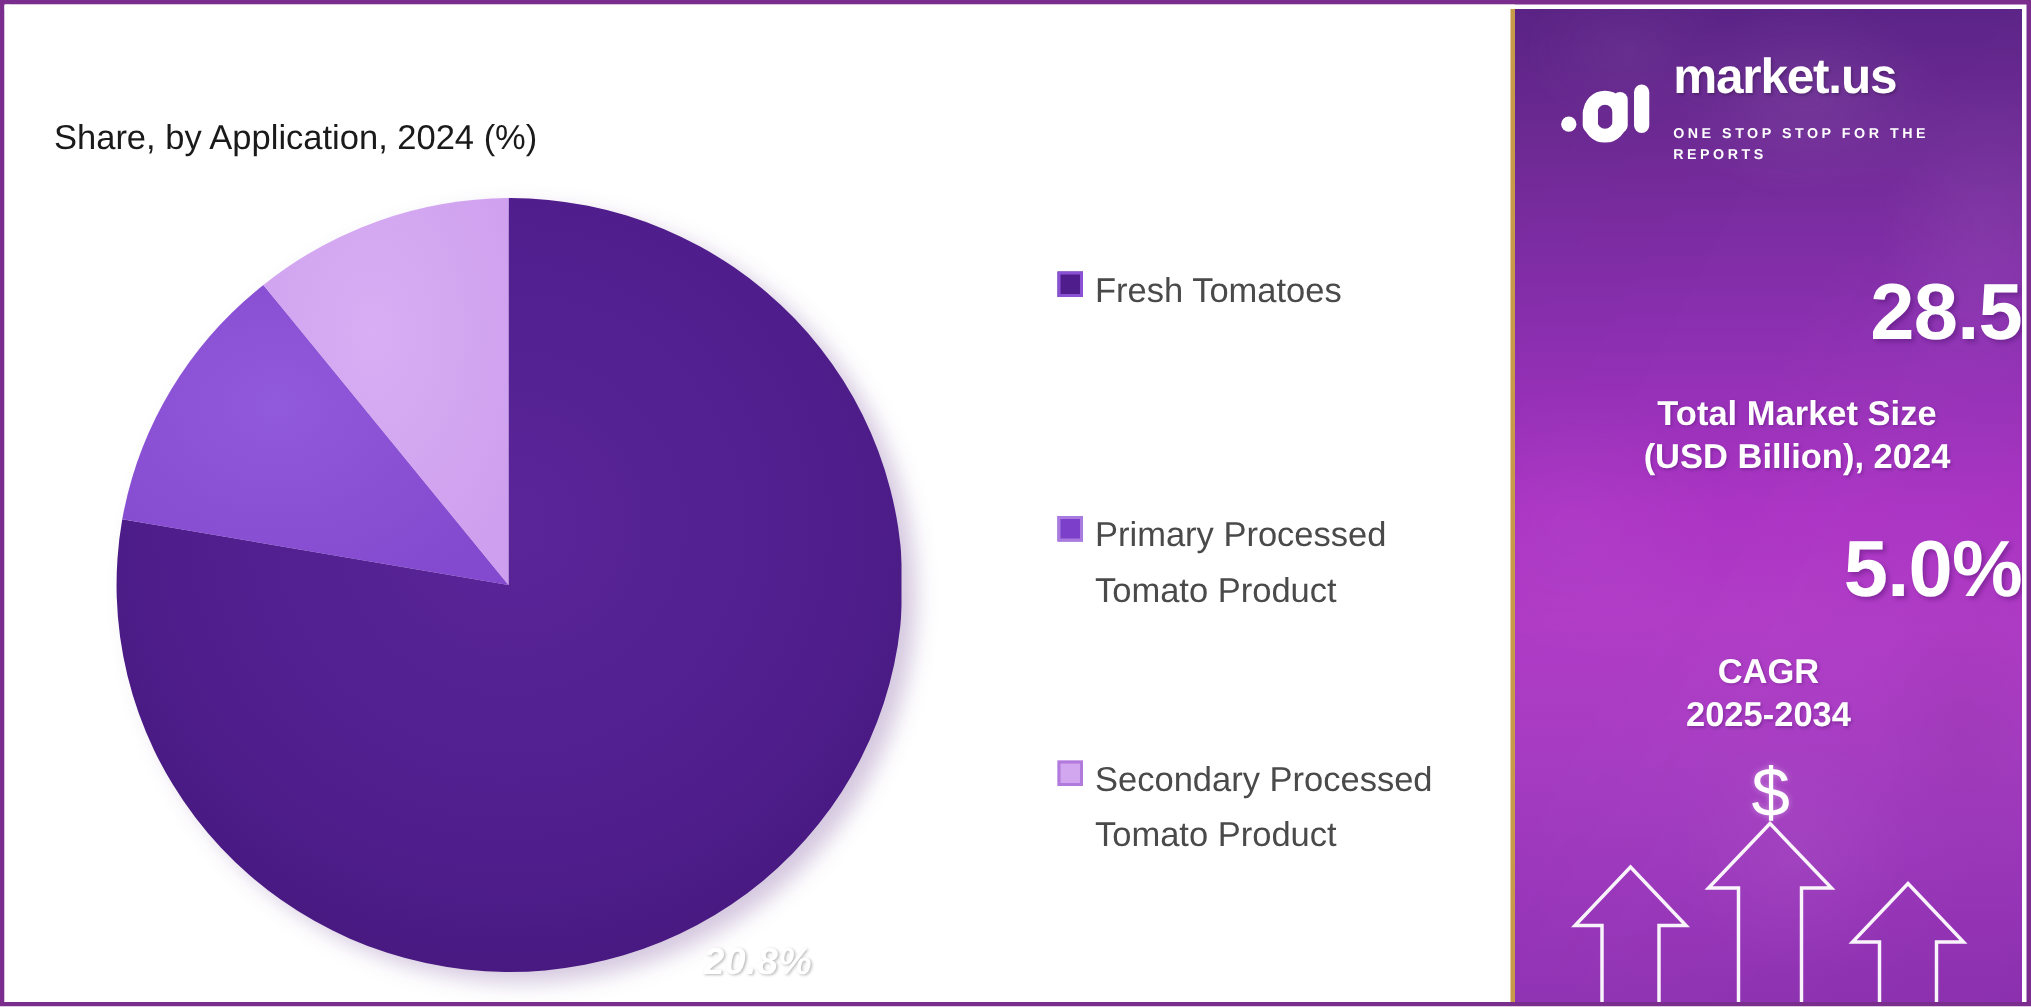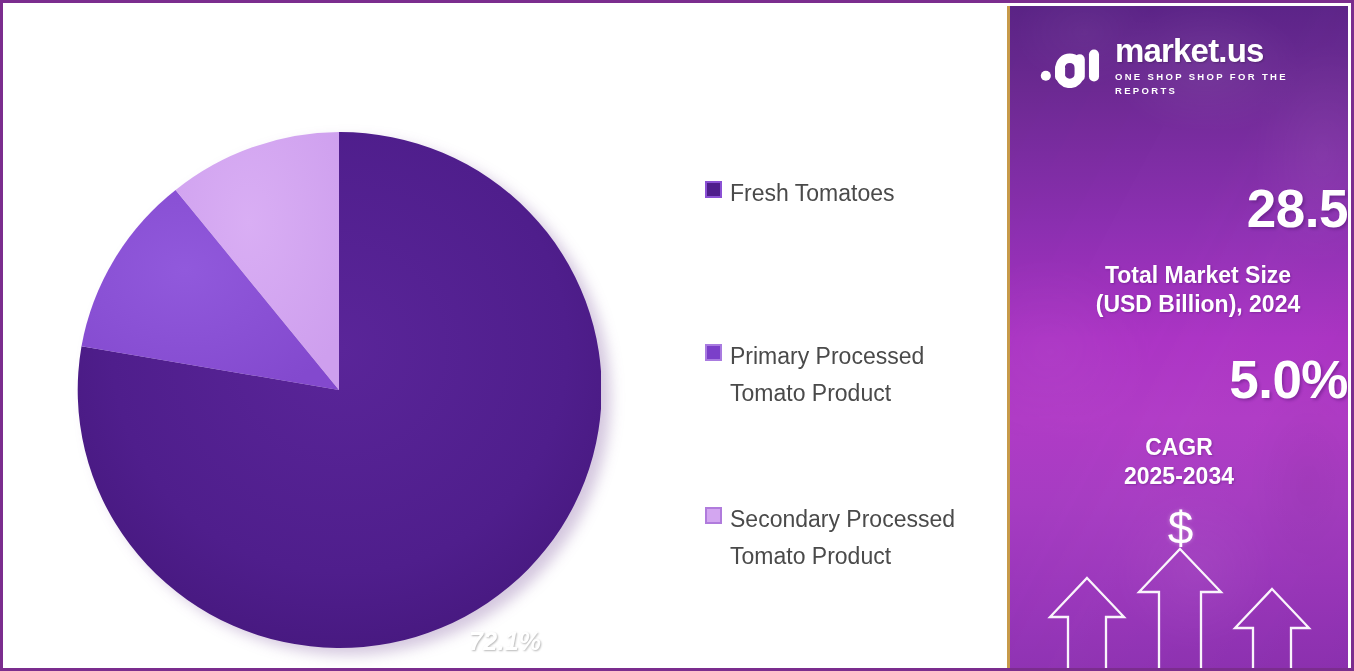--- a/index.html
+++ b/index.html
@@ -155,21 +155,21 @@
 
   #stats-inner {
     position: relative;
     z-index: 2;
     height: 100%;
   }
 
   
   #brand { position: absolute; left: 30px; top: 28px; display: flex; align-items: center; }
   #brand-mark { width: 68px; height: 44px; margin-right: 9px; }
-  #brand-text { display: flex; flex-direction: column; }
+  #brand-text { display: flex; flex-direction: column; gap: 13px; }
   #brand-name {
     font-size: 33px; font-weight: bold; color: #ffffff;
     letter-spacing: -0.8px; line-height: 34px;
     text-shadow: 1px 1px 2px rgba(0,0,0,0.22);
   }
   #brand-tagline {
     font-size: 9.5px; font-weight: bold; color: #ffffff;
     letter-spacing: 2.35px; line-height: 14px; margin-top: 2px;
   }
 
@@ -201,20 +201,21 @@
   }
 </style>
 </head>
 <body>
 
 <div id="infographic">
 
   <div id="chart-panel">
 
 
+    <div id="chart-subtitle">Share, by Application, 2024 (%)</div>
 
     <div id="pie-wrap">
       <div id="pie-shadow"></div>
 
       <svg id="pie" viewBox="0 0 524 516">
         <defs>
           <radialGradient id="gradFresh" cx="50%" cy="42%" r="62%">
             <stop offset="0%" stop-color="#5A2599"></stop>
             <stop offset="70%" stop-color="#4F1E8C"></stop>
             <stop offset="100%" stop-color="#46187E"></stop>
@@ -229,21 +230,21 @@
           </radialGradient>
         </defs>
 
         <path fill="url(#gradFresh)" d="M 262 258 L 262 0 A 262 258 0 1 1 4.5 214.2 Z"></path>
 
         <path fill="url(#gradPrimary)" d="M 262 258 L 4.5 214.2 A 262 258 0 0 1 98.6 58.0 Z"></path>
 
         <path fill="url(#gradSecondary)" d="M 262 258 L 98.6 58.0 A 262 258 0 0 1 262 0 Z"></path>
       </svg>
 
-      <div id="pie-label">72.1%</div>
+      <div id="pie-label">20.8%</div>
     </div>
 
     <div id="legend">
 
       <div class="legend-item" id="legend-item-0">
         <span class="legend-swatch" style="background:#4F1E8C;border-color:#8B51D4;"></span>
         <span class="legend-label">Fresh Tomatoes</span>
       </div>
 
       <div class="legend-item" id="legend-item-1">
@@ -270,21 +271,21 @@
         <svg id="brand-mark" viewBox="0 0 68 44">
           <circle cx="6" cy="32" r="5.2" fill="#ffffff"></circle>
           <rect x="15.5" y="19" width="10.4" height="19" rx="5.2" fill="#ffffff"></rect>
           <path d="M 20.7 24 A 10 10 0 0 1 30.7 14 A 10 10 0 0 1 40.7 24 L 40.7 30
                    A 10 10 0 0 1 30.7 40 A 10 10 0 0 1 20.7 30 Z" fill="none" stroke="#ffffff" stroke-width="9.6" stroke-linecap="round"></path>
           <rect x="35.8" y="10" width="10.4" height="28" rx="5.2" fill="#ffffff"></rect>
           <rect x="50.5" y="5" width="10.4" height="33" rx="5.2" fill="#ffffff"></rect>
         </svg>
         <div id="brand-text">
           <div id="brand-name">market.us</div>
-          <div id="brand-tagline">ONE SHOP SHOP FOR THE REPORTS</div>
+          <div id="brand-tagline">ONE STOP STOP FOR THE REPORTS</div>
         </div>
       </div>
 
       <div class="stat-value" id="stat0-value">28.5</div>
       <div class="stat-caption" id="stat0-caption">Total Market Size
 (USD Billion), 2024</div>
 
       <div class="stat-value" id="stat1-value">5.0%</div>
       <div class="stat-caption" id="stat1-caption">CAGR
 2025-2034</div>

